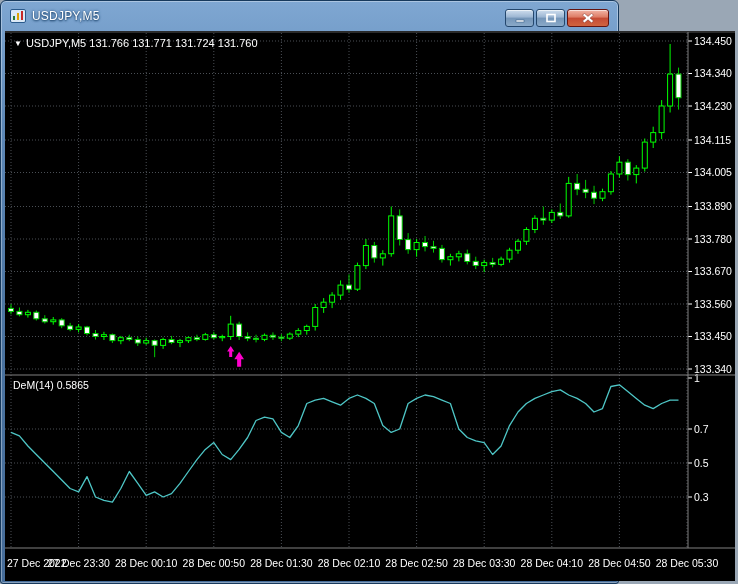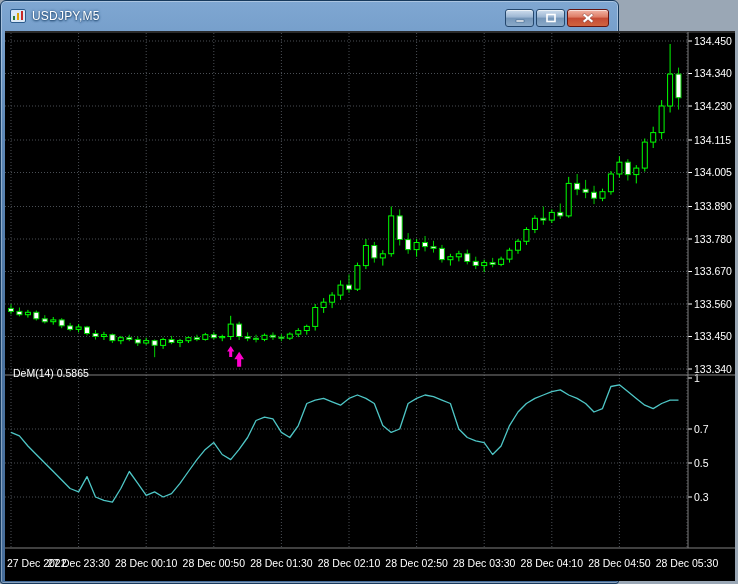--- a/index.html
+++ b/index.html
@@ -37,21 +37,21 @@
     position:absolute; left:4px; top:30px; width:730px; height:550px;
     background:#000000; overflow:hidden;
   }
   .client svg.plot { position:absolute; left:0; top:0; }
   .ohlc-label {
     position:absolute; left:9px; top:6px; color:#ffffff; font-size:11px;
     white-space:nowrap; pointer-events:none;
   }
   .ohlc-label .tri { font-size:8px; vertical-align:1px; margin-right:4px; }
   .dem-label {
-    position:absolute; left:8px; top:336px; color:#ffffff; font-size:10.5px;
+    position:absolute; left:8px; top:348px; color:#ffffff; font-size:10.5px;
     white-space:nowrap; pointer-events:none;
   }
 </style>
 </head>
 <body>
 
 <div class="window">
   <div class="titlebar">
     <span class="app-icon">
       <svg width="16" height="16" viewBox="0 0 16 16">
@@ -311,16 +311,19 @@
         <text x="344" y="536" fill="#ffffff" text-anchor="middle" font-size="10.5" font-family="&quot;Liberation Sans&quot;, sans-serif">28 Dec 02:10</text>
         <text x="411.59999999999997" y="536" fill="#ffffff" text-anchor="middle" font-size="10.5" font-family="&quot;Liberation Sans&quot;, sans-serif">28 Dec 02:50</text>
         <text x="479.19999999999993" y="536" fill="#ffffff" text-anchor="middle" font-size="10.5" font-family="&quot;Liberation Sans&quot;, sans-serif">28 Dec 03:30</text>
         <text x="546.8" y="536" fill="#ffffff" text-anchor="middle" font-size="10.5" font-family="&quot;Liberation Sans&quot;, sans-serif">28 Dec 04:10</text>
         <text x="614.4" y="536" fill="#ffffff" text-anchor="middle" font-size="10.5" font-family="&quot;Liberation Sans&quot;, sans-serif">28 Dec 04:50</text>
         <text x="682" y="536" fill="#ffffff" text-anchor="middle" font-size="10.5" font-family="&quot;Liberation Sans&quot;, sans-serif">28 Dec 05:30</text>
         <path d="M225.7,314.8828828828802 L222.1,320.3828828828802 L224.2,320.3828828828802 L224.2,325.8828828828802 L227.2,325.8828828828802 L227.2,320.3828828828802 L229.29999999999998,320.3828828828802 Z" fill="#ff00cc"></path>
         <path d="M234.14999999999998,320.7927927927932 L229.28999999999996,328.2177927927932 L232.12499999999997,328.2177927927932 L232.12499999999997,335.6427927927932 L236.17499999999998,335.6427927927932 L236.17499999999998,328.2177927927932 L239.01,328.2177927927932 Z" fill="#ff00cc"></path>
       </svg>
 
+    <div class="ohlc-label">
+      <span class="tri">▼</span><span>USDJPY,M5</span>&nbsp;<span>131.766 131.771 131.724 131.760</span>
+    </div>
 
     <div class="dem-label">DeM(14) 0.5865</div>
   </div>
 </div>
 
 </body></html>

